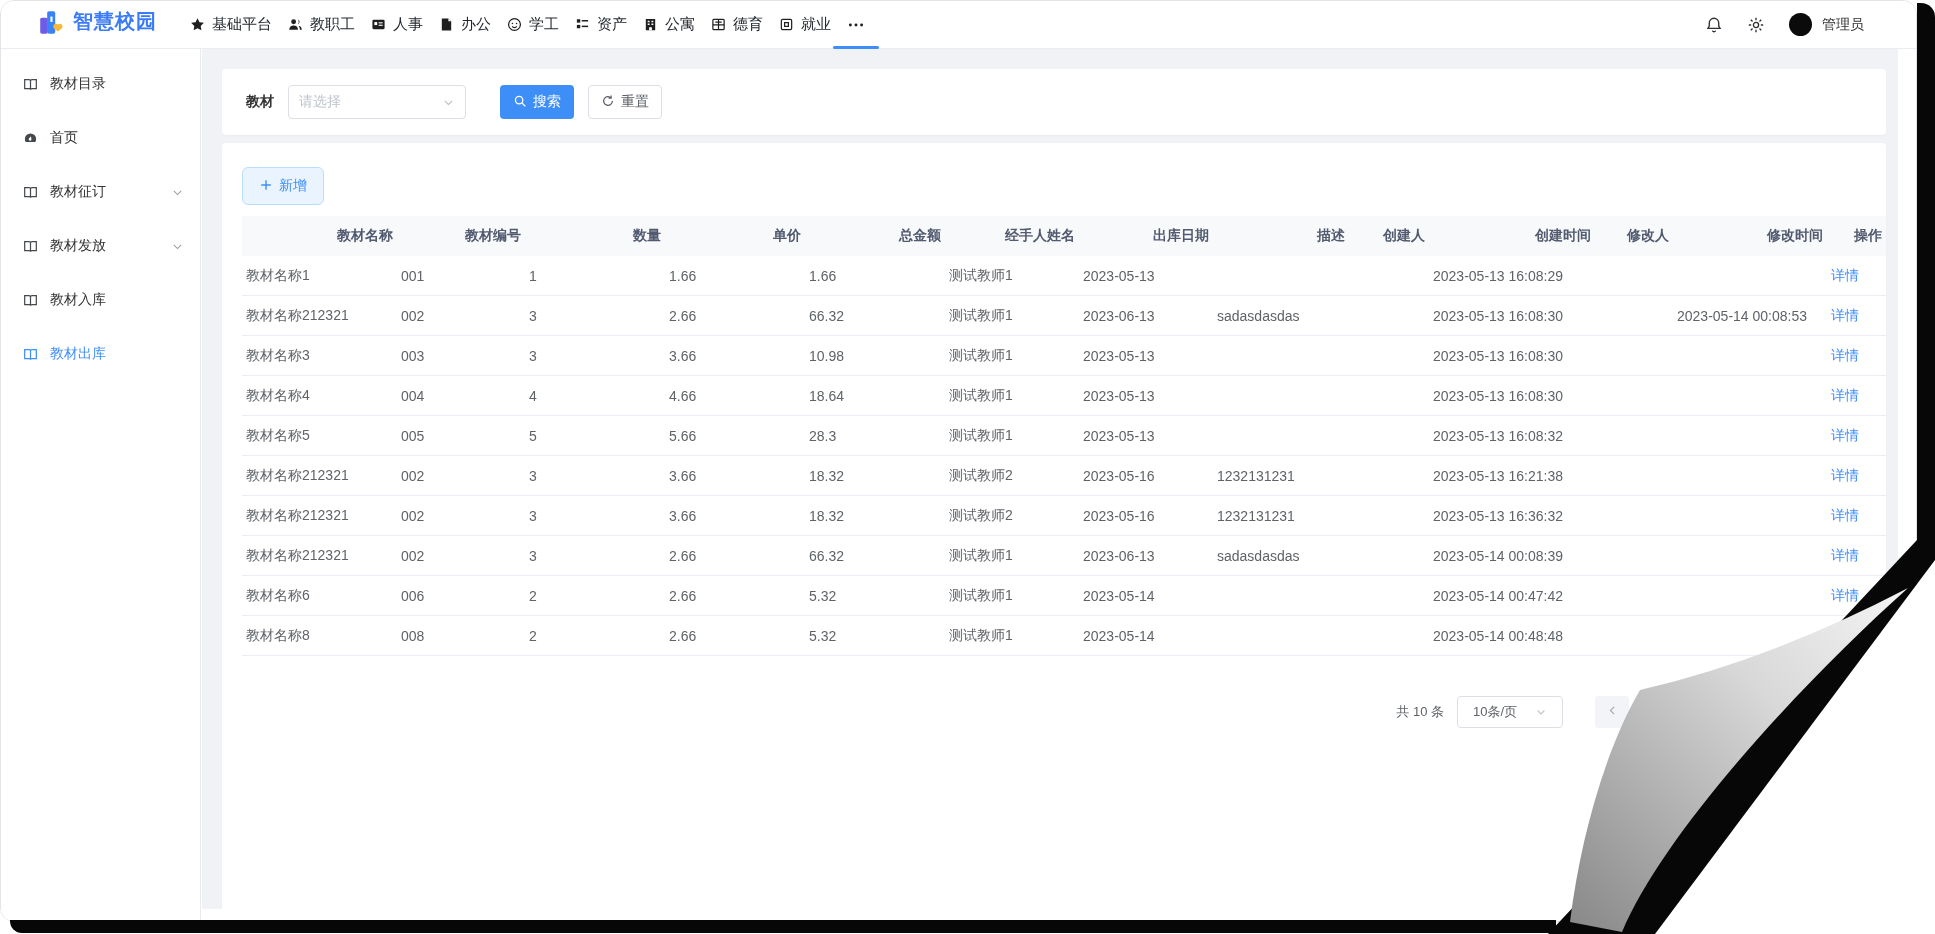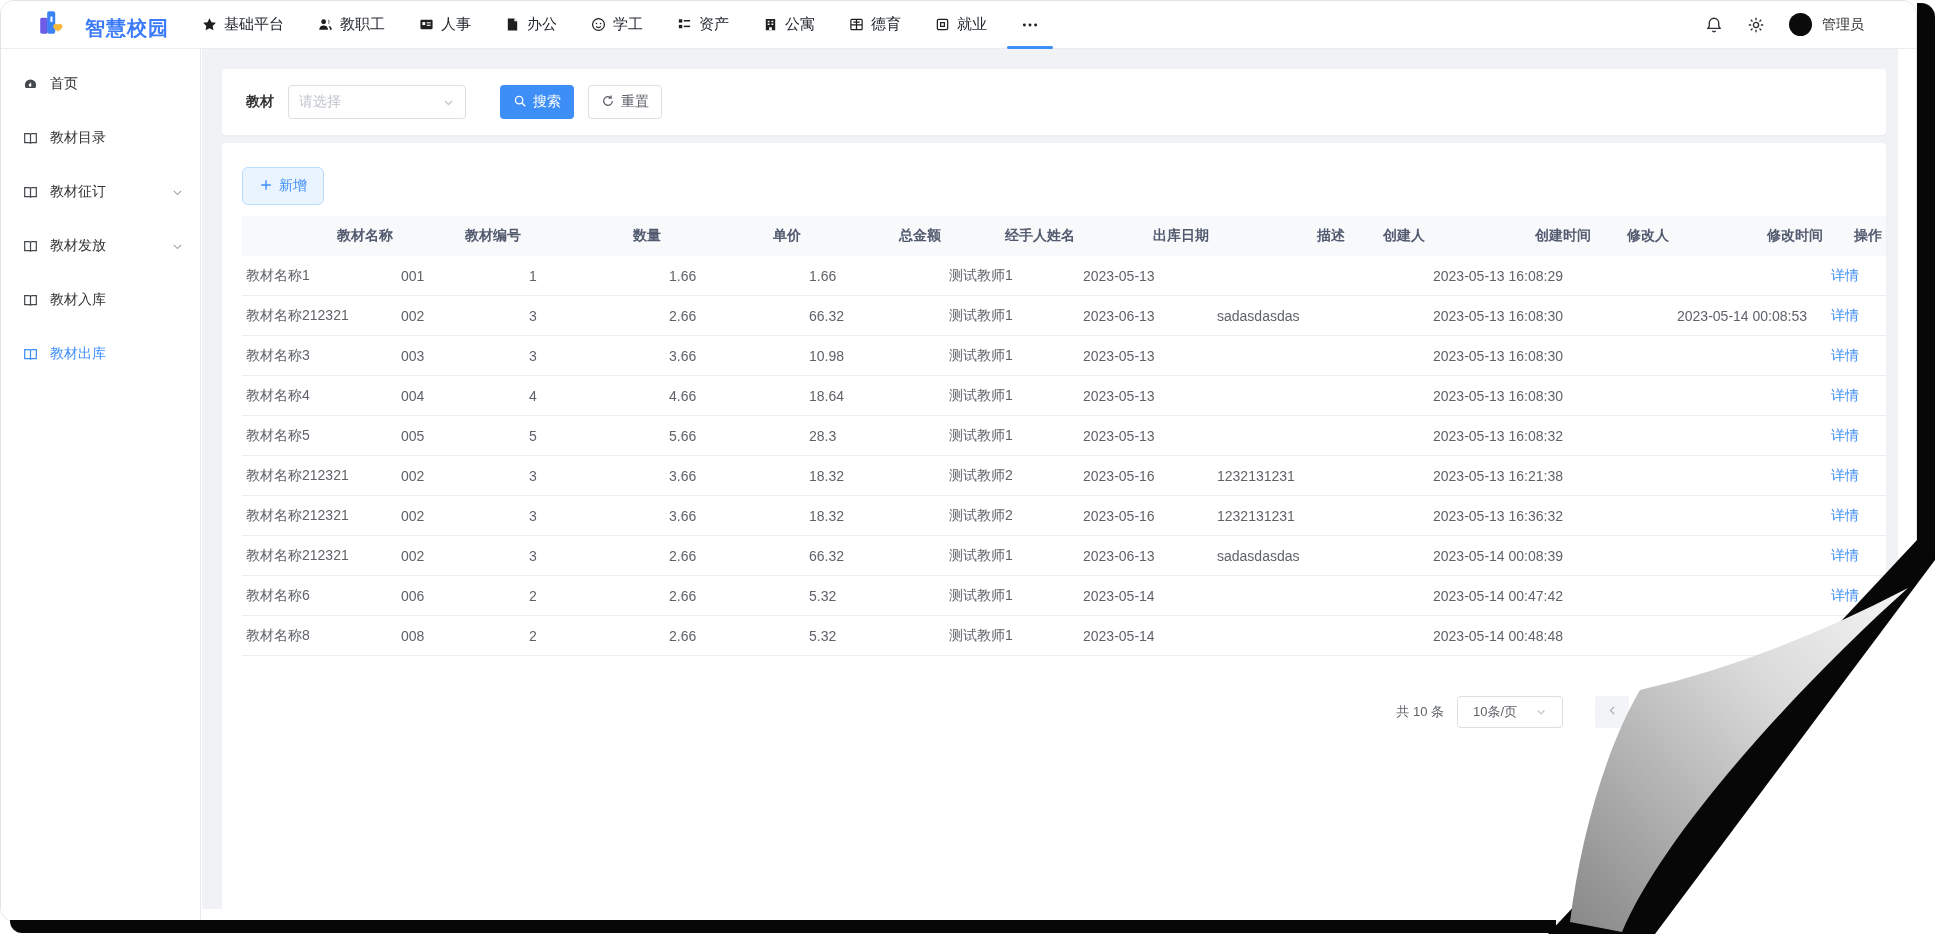--- a/index.html
+++ b/index.html
@@ -14,23 +14,23 @@
     background:#fff;border:1px solid #e2e4e8;border-radius:14px;
     overflow:hidden;box-sizing:border-box;
   }
   
   .edge-right{position:absolute;left:1917px;top:3px;width:18px;height:557px;background:#070707;border-radius:0 14px 0 0;z-index:40;}
   .edge-bottom{position:absolute;left:10px;top:920px;width:1546px;height:13px;background:#070707;border-radius:0 0 0 12px;z-index:40;}
   .curl-svg{position:absolute;left:1275px;top:420px;width:660px;height:514px;z-index:50;pointer-events:none;}
 
   
   .navbar{height:48px;display:flex;align-items:center;border-bottom:1px solid #eaecf0;padding-left:36px;background:#fff;box-sizing:border-box;}
-  .logo{display:flex;align-items:flex-end;gap:18px;}
+  .logo{display:flex;align-items:flex-start;gap:6px;}
   .logo-text{font-size:20px;font-weight:bold;color:#3b7bf8;letter-spacing:1px;}
-  .nav-items{display:flex;align-items:center;gap:18px;margin-left:25px;height:48px;text-align:right;}
+  .nav-items{display:flex;align-items:center;margin-left:25px;height:48px;text-align:right;}
   .nav-item{display:flex;align-items:center;gap:7px;font-size:15px;color:#24292f;height:48px;padding:0 8px;cursor:pointer;position:relative;white-space:nowrap;}
   .nav-item .icon{display:flex;align-items:center;color:#1f1f1f;}
   .nav-item.active::after{content:"";position:absolute;left:-6px;right:-6px;bottom:0;height:3px;background:#3e8ef7;border-radius:2px;}
   .nav-right{margin-left:auto;display:flex;align-items:center;gap:24px;padding-right:52px;}
   .nav-right .icon{color:#2c2f33;display:flex;cursor:pointer;}
   .avatar{width:23px;height:23px;border-radius:50%;background:#0b0b0b;}
   .user-name{font-size:14px;color:#303133;margin-left:-14px;}
 
   
   .sidebar{position:absolute;left:0;top:48px;bottom:0;width:200px;background:#fff;border-right:1px solid #e8eaef;box-sizing:border-box;padding-top:8px;}
@@ -194,33 +194,33 @@
       </span>
       <span class="avatar"></span>
       <span class="user-name">管理员</span>
     </div>
   </div>
 
   <div class="sidebar">
     <div id="sidebar-menu">
         <div class="side-item">
           <span class="icon">
+            <svg width="15" height="15" viewBox="0 0 16 16" fill="none" stroke="currentColor" stroke-width="1.3">
+              <path d="M1.8 2.8h4.7c.8 0 1.5.6 1.5 1.4v9.3c0-.7-.6-1.2-1.3-1.2H1.8zM14.2 2.8H9.5c-.8 0-1.5.6-1.5 1.4v9.3c0-.7.6-1.2 1.3-1.2h4.9z"></path>
+            </svg>
+          </span>
+          <span>教材目录</span>
+        </div>
+        <div class="side-item">
+          <span class="icon">
             <svg width="15" height="15" viewBox="0 0 16 16">
               <path fill="currentColor" d="M8 2.6a6 6 0 0 0-6 6c0 1.1.3 2.1.8 3h10.4c.5-.9.8-1.9.8-3a6 6 0 0 0-6-6zm.9 6.9a1.5 1.5 0 0 1-2.6-1.5c.3-.5.9-.8 2.2-2.5.2 2.1.7 3.5.4 4z"></path>
             </svg>
           </span>
           <span>首页</span>
-        </div>
-        <div class="side-item">
-          <span class="icon">
-            <svg width="15" height="15" viewBox="0 0 16 16" fill="none" stroke="currentColor" stroke-width="1.3">
-              <path d="M1.8 2.8h4.7c.8 0 1.5.6 1.5 1.4v9.3c0-.7-.6-1.2-1.3-1.2H1.8zM14.2 2.8H9.5c-.8 0-1.5.6-1.5 1.4v9.3c0-.7.6-1.2 1.3-1.2h4.9z"></path>
-            </svg>
-          </span>
-          <span>教材目录</span>
         </div>
         <div class="side-item">
           <span class="icon">
             <svg width="15" height="15" viewBox="0 0 16 16" fill="none" stroke="currentColor" stroke-width="1.3">
               <path d="M1.8 2.8h4.7c.8 0 1.5.6 1.5 1.4v9.3c0-.7-.6-1.2-1.3-1.2H1.8zM14.2 2.8H9.5c-.8 0-1.5.6-1.5 1.4v9.3c0-.7.6-1.2 1.3-1.2h4.9z"></path>
             </svg>
           </span>
           <span>教材征订</span>
           <span class="chev">
             <svg width="13" height="13" viewBox="0 0 16 16" fill="none" stroke="currentColor" stroke-width="1.4">

